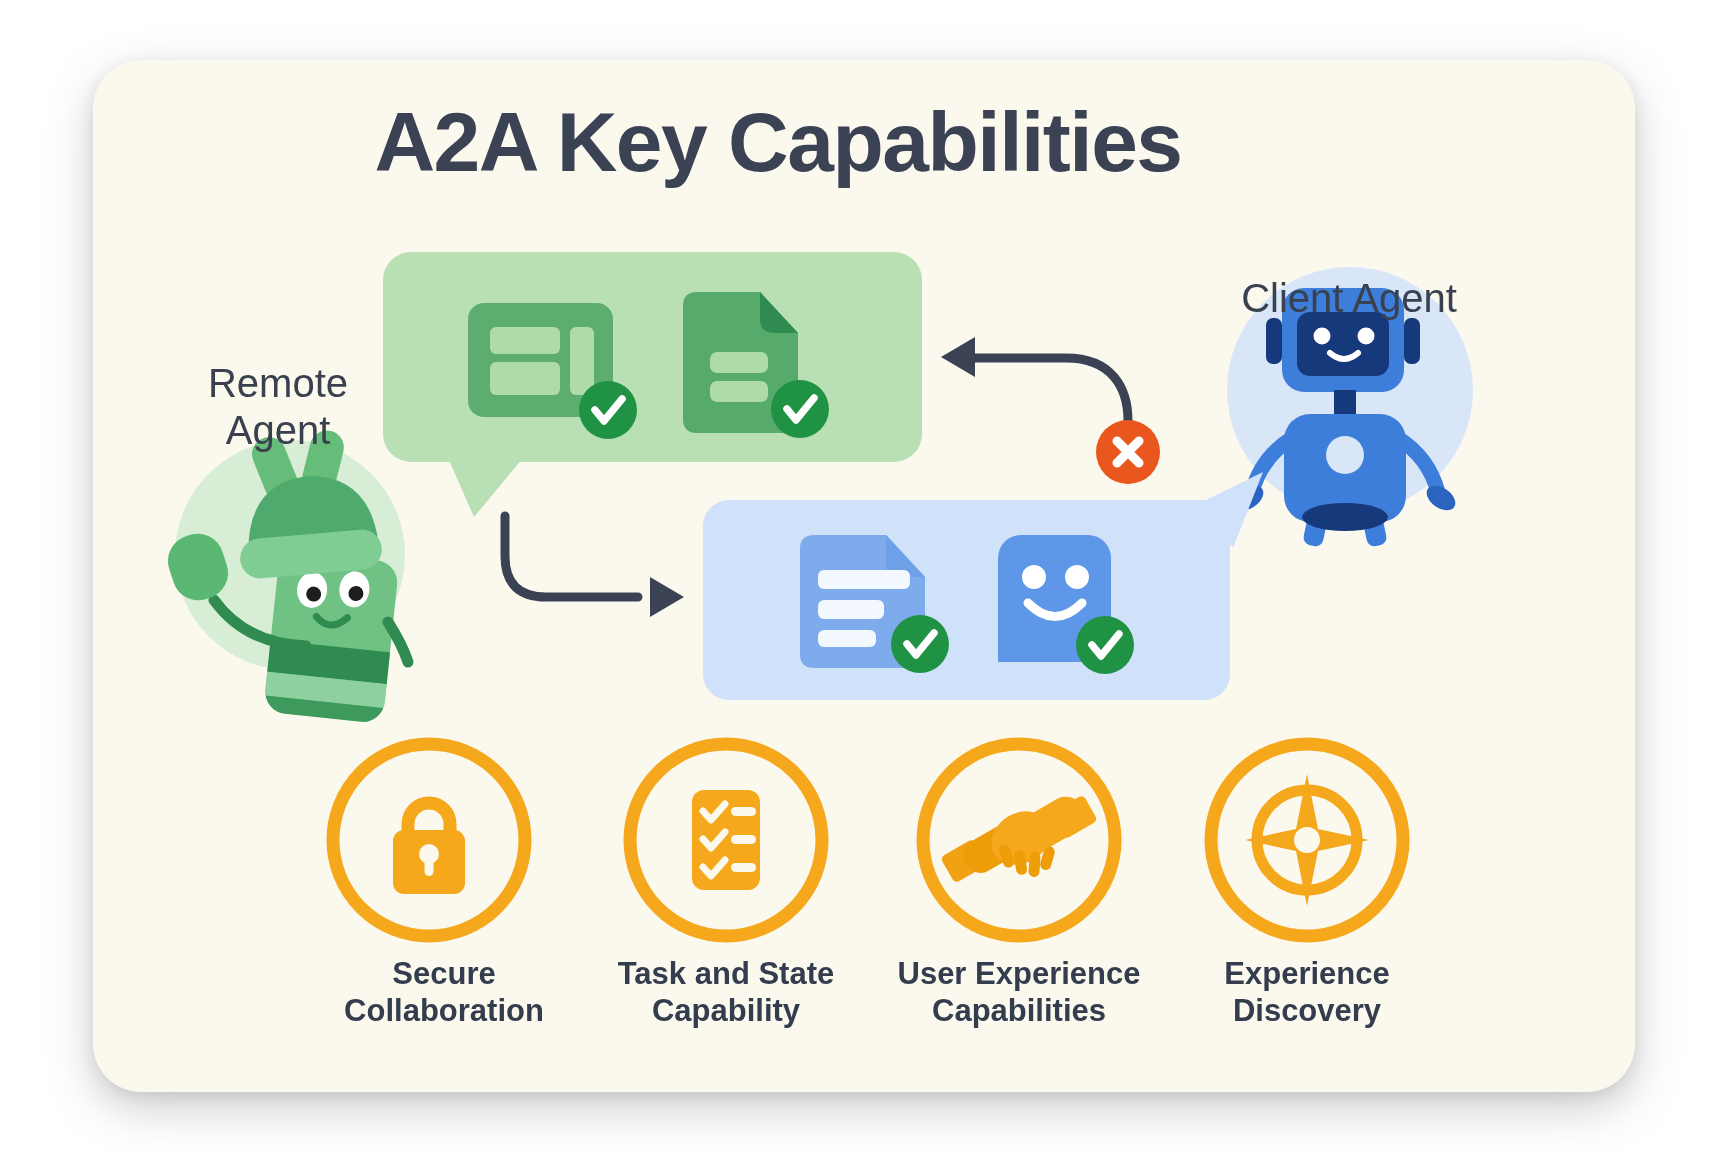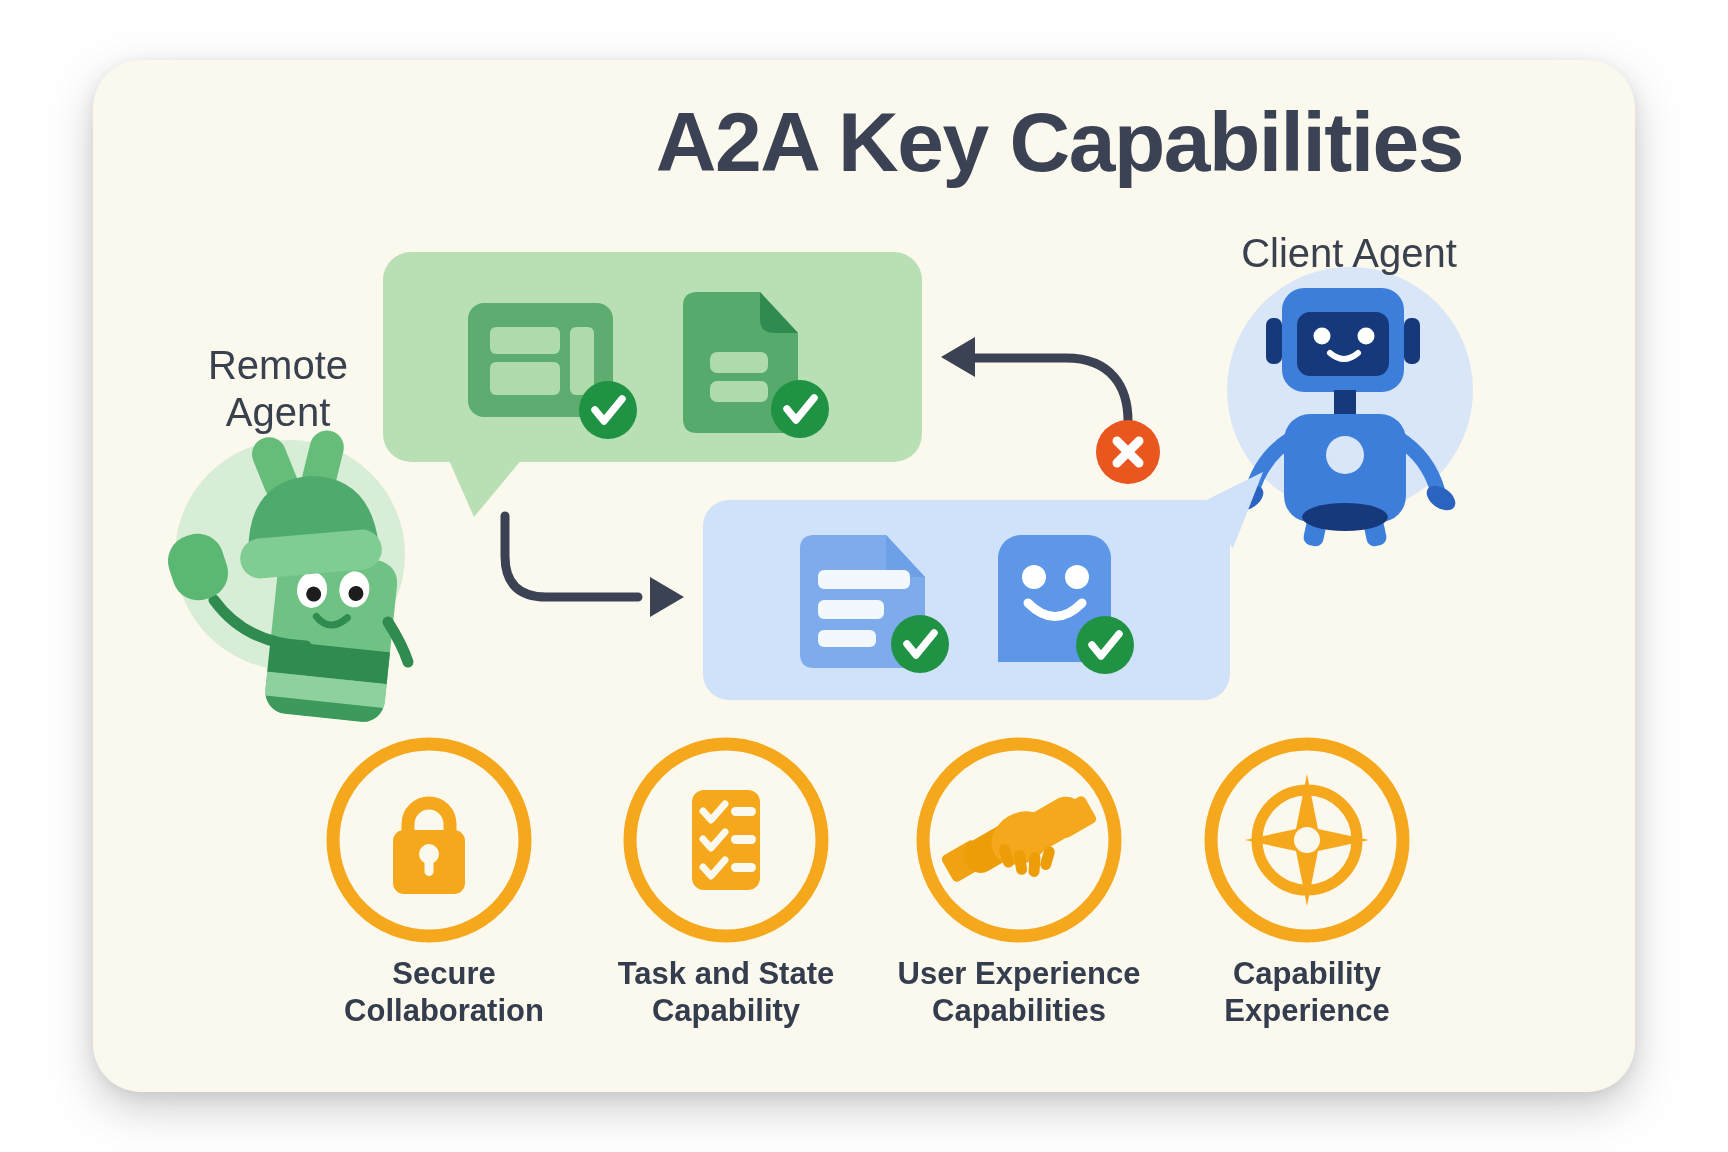--- a/index.html
+++ b/index.html
@@ -8,28 +8,28 @@
     background:#ffffff;
     font-family:"Liberation Sans","DejaVu Sans",sans-serif;
   }
   .card{
     position:absolute;left:93px;top:60px;width:1542px;height:1032px;
     background:#FBF8EE;border-radius:48px;
     box-shadow:0 16px 45px rgba(110,110,110,.35),0 4px 14px rgba(0,0,0,.08);
   }
   .title{
     position:absolute;left:93px;top:94px;width:1370px;
-    text-align:right;font-size:84px;font-weight:700;letter-spacing:-1.5px;
+    text-align:center;font-size:84px;font-weight:700;letter-spacing:-1.5px;
     color:#3A4254;
   }
   .agent-label{
     position:absolute;text-align:center;font-size:40px;line-height:47px;
-    font-weight:500;color:#39414F;
-  }
-  .agent-label.remote{left:188px;top:342px;width:180px;}
+    font-weight:500;color:#39414F;margin-top:45px;
+  }
+  .agent-label.remote{left:188px;top:315px;width:180px;}
   .agent-label.client{left:1214px;top:230px;width:270px;}
   .cap-label{
     position:absolute;top:955px;width:260px;text-align:center;
     font-size:31px;line-height:37px;font-weight:600;color:#343D4E;
   }
   .cap-label.c1{left:314px;}
   .cap-label.c2{left:596px;}
   .cap-label.c3{left:889px;}
   .cap-label.c4{left:1177px;}
   svg.scene{position:absolute;left:0;top:0;}
@@ -204,13 +204,13 @@
 
 <div class="title">A2A Key Capabilities</div>
 
 <div class="agent-label remote">Remote Agent</div>
 
 <div class="agent-label client">Client Agent</div>
 
 <div class="cap-label c1">Secure Collaboration</div>
 <div class="cap-label c2">Task and State Capability</div>
 <div class="cap-label c3">User Experience Capabilities</div>
-<div class="cap-label c4">Capability Experience</div>
+<div class="cap-label c4">Experience Discovery</div>
 
 </body></html>

